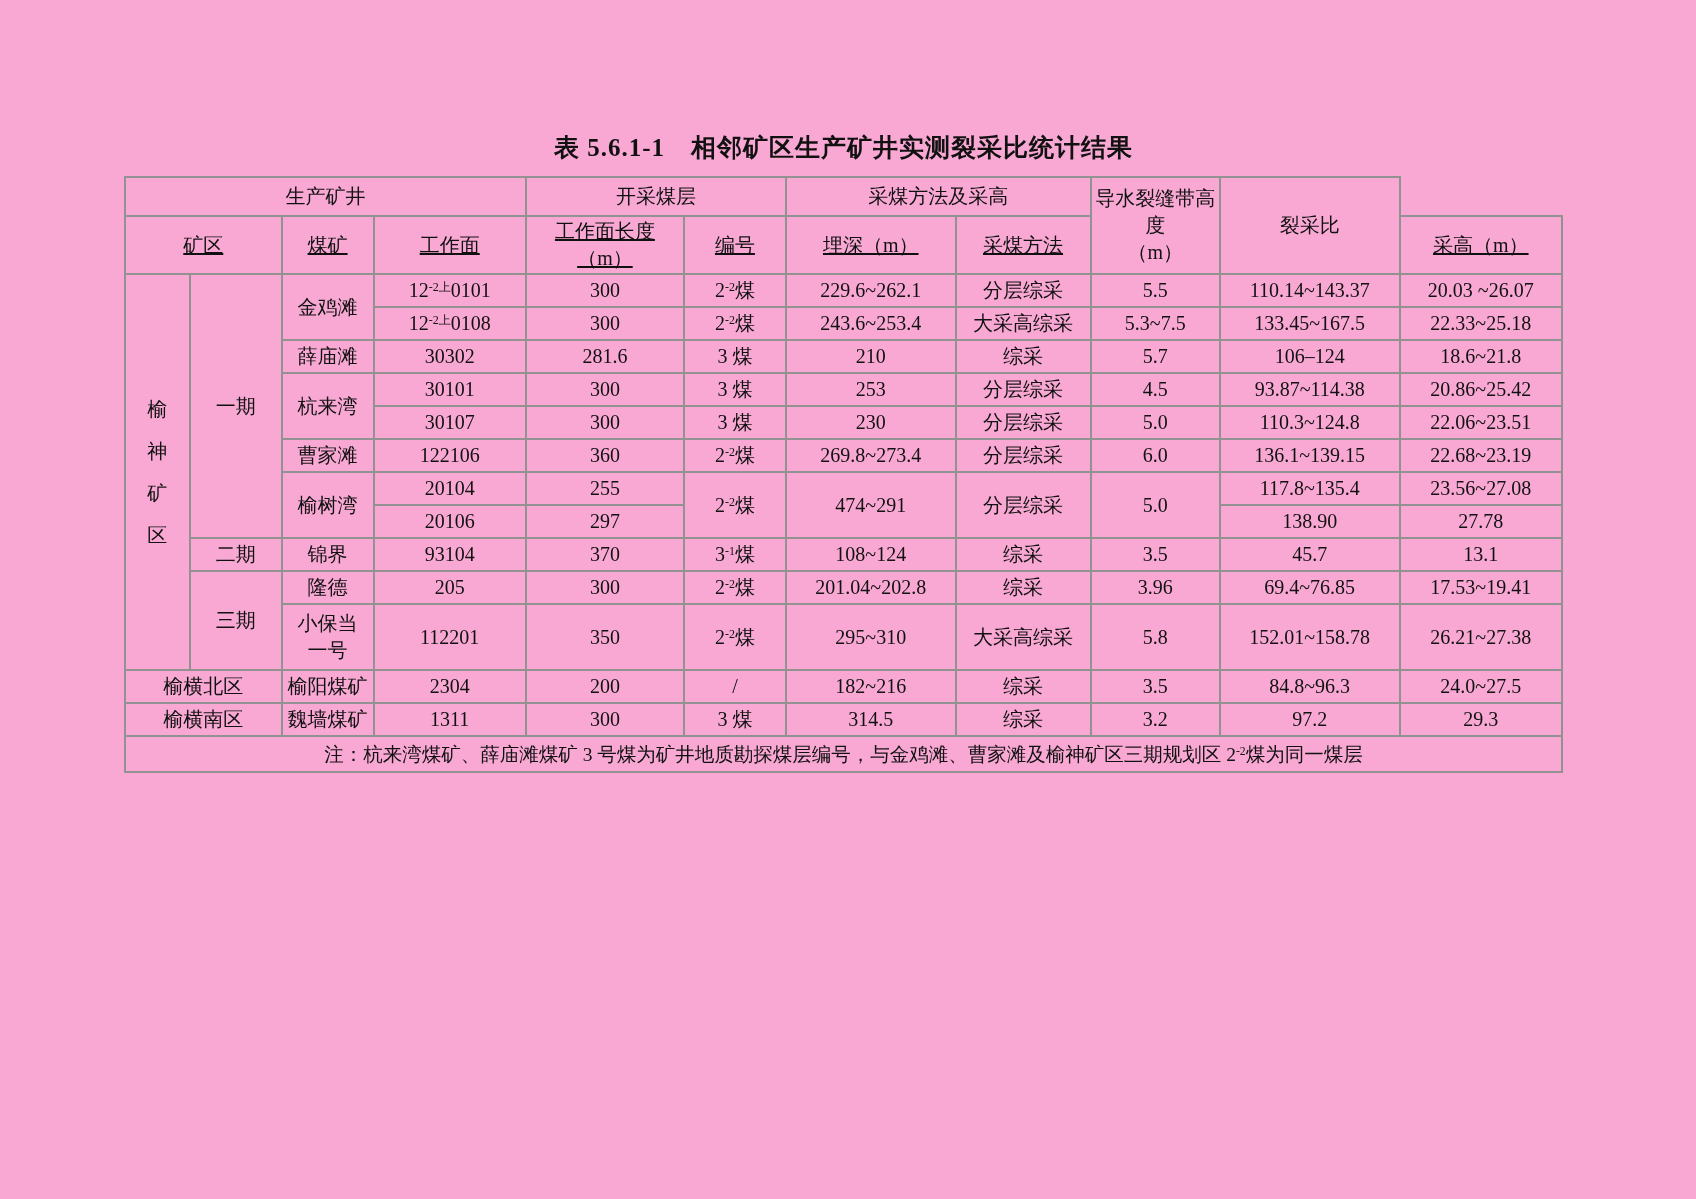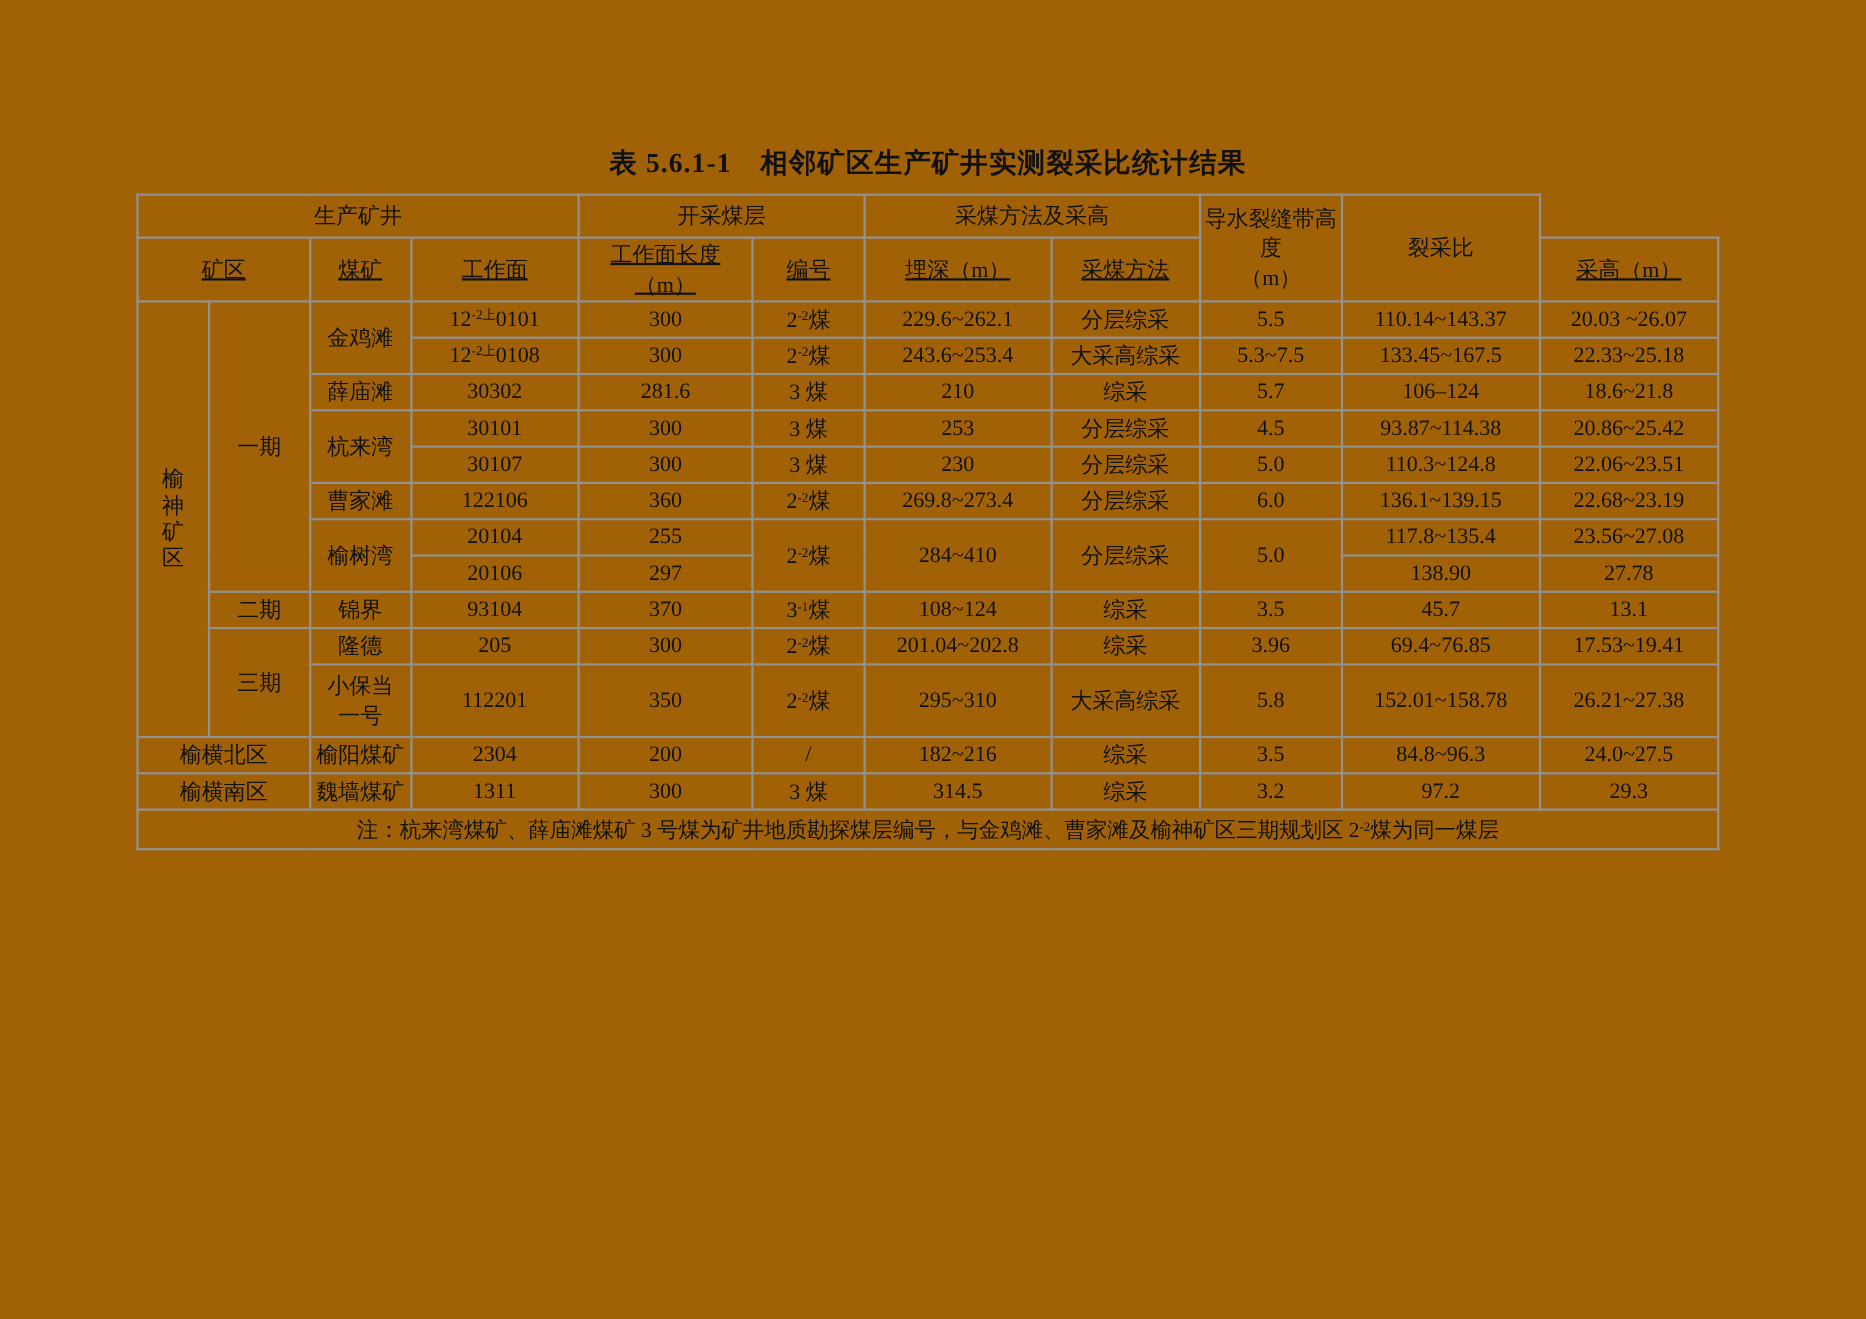--- a/index.html
+++ b/index.html
@@ -1,21 +1,21 @@
 <!DOCTYPE html>
 <html><head>
 <meta charset="utf-8">
 <style>
   * { box-sizing: border-box; }
   html, body { margin: 0; padding: 0; background: #ffffff; }
   .page {
     position: relative;
     width: 1696px;
     height: 1199px;
-    background: #a16207;
+    background: #f9a8d4;
     font-family: "Liberation Serif", "DejaVu Serif", serif;
     color: #111111;
   }
   .doc-title {
     position: absolute;
     left: 124px;
     top: 131px;
     width: 1439px;
     text-align: center;
     font-size: 25px;
@@ -43,21 +43,21 @@
   tr.hrow1 { height: 39px; padding-left: 13px; }
   tr.hrow2 { height: 47px; text-decoration: underline; }
   tr.drow  { height: 33px; }
   tr.drow-tall { height: 66px; }
   tr.noterow { height: 36px; }
   .multiline { white-space: pre-line; }
   .vertical-text {
     width: 24px;
     margin: 0 auto;
     word-break: break-all;
-    line-height: 24px;
+    line-height: 42px;
     text-align: center;
   }
   td.note-cell {
     text-align: left;
     padding-left: 13px;
     font-size: 19.5px;
   }
   sup {
     font-size: 0.6em;
     line-height: 0;
@@ -191,21 +191,21 @@
       <td>6.0</td>
       <td>136.1~139.15</td>
       <td>22.68~23.19</td>
     </tr>
 
     <tr class="drow">
       <td rowspan="2">榆树湾</td>
       <td>20104</td>
       <td>255</td>
       <td rowspan="2">2<sup>-2</sup>煤</td>
-      <td rowspan="2">284~410</td>
+      <td rowspan="2">474~291</td>
       <td rowspan="2">分层综采</td>
       <td rowspan="2">5.0</td>
       <td>117.8~135.4</td>
       <td>23.56~27.08</td>
     </tr>
 
     <tr class="drow">
       <td>20106</td>
       <td>297</td>
       <td>138.90</td>

